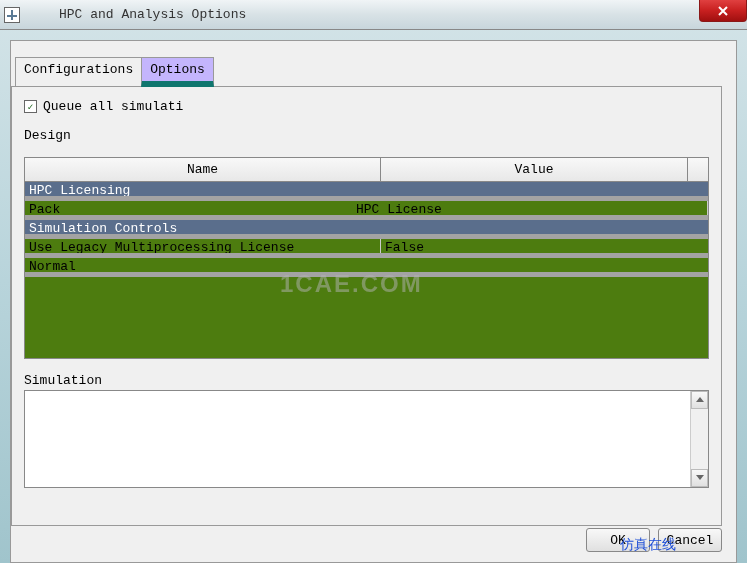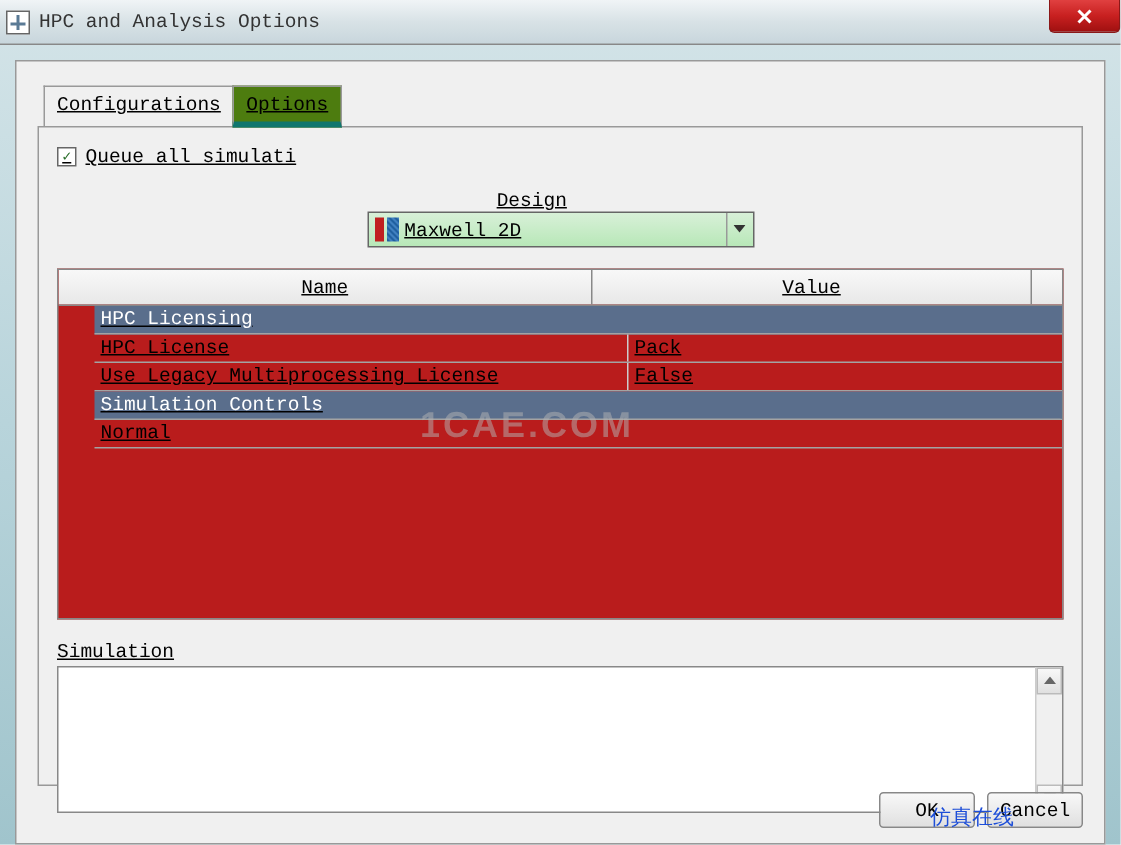--- a/index.html
+++ b/index.html
@@ -19,20 +19,21 @@
     }
 
     .titlebar {
       height: 30px;
       background: linear-gradient(to bottom, #f0f4f6 0%, #d8e2e6 50%, #c8d6dc 100%);
       display: flex;
       align-items: center;
       padding: 0 4px;
       position: relative;
       border-bottom: 1px solid #888;
+      gap: 33px;
     }
 
     .titlebar-icon {
       width: 16px;
       height: 16px;
       margin-right: 6px;
       border: 1px solid #666;
       background: #fff;
       position: relative;
     }
@@ -88,46 +89,45 @@
       margin: 10px;
       background: #f0f0f0;
       border: 1px solid #999;
       height: 523px;
       position: relative;
     }
 
     .tabs-container {
       position: absolute;
       top: 16px;
-      left: 14px;
+      left: 0;
       right: 14px;
-      text-decoration: underline;
     }
 
     .tab-row {
       display: flex;
       margin-left: 4px;
     }
 
     .tab {
       padding: 4px 8px;
       background: #f0f0f0;
       border: 1px solid #999;
       border-bottom: none;
       cursor: pointer;
       font-family: 'Courier New', monospace;
       font-size: 13px;
       margin-right: -1px;
     }
 
     .tab.active {
-      background: #4d7c0f;
+      background: #c4b5fd;
       position: relative;
       z-index: 2;
-      border-bottom: 4px solid #0f766e;
+      border-bottom: 6px solid #0f766e;
       margin-bottom: -1px;
     }
 
     .tab-content {
       border: 1px solid #999;
       background: #f0f0f0;
       padding: 12px;
       height: 440px;
       position: relative;
     }
@@ -150,21 +150,20 @@
       justify-content: center;
       font-size: 10px;
       color: #2a6e2a;
       font-weight: bold;
     }
 
     .design-row {
       display: flex;
       align-items: center;
       margin-bottom: 14px;
-      flex-direction: column;
     }
 
     .design-label {
       margin-right: 38px;
     }
 
     .design-select {
       width: 258px;
       height: 24px;
       background: linear-gradient(to bottom, #d8f0d8 0%, #b8e8b8 100%);
@@ -212,22 +211,22 @@
       width: 18px;
       height: 100%;
       border-left: 1px solid #999;
       display: flex;
       align-items: center;
       justify-content: center;
     }
 
     .grid {
       border: 1px solid #888;
-      background: #b91c1c;
-      height: 234px;
+      background: #4d7c0f;
+      height: 202px;
       margin-bottom: 14px;
       overflow: hidden;
     }
 
     .grid-header {
       display: flex;
       background: linear-gradient(to bottom, #f8f8f8 0%, #e8e8e8 100%);
       border-bottom: 1px solid #888;
       height: 24px;
     }
@@ -247,22 +246,21 @@
     }
 
     .grid-header-cell.last {
       width: 20px;
       border-right: none;
     }
 
     .grid-row {
       display: flex;
       height: 19px;
-      border-bottom: 1px solid #a3a3a3;
-      margin-left: 24px;
+      border-bottom: 5px solid #a3a3a3;
     }
 
     .grid-row.section {
       background: #5a6e8c;
       color: #fff;
     }
 
     .grid-cell {
       padding: 1px 4px;
       border-right: 1px solid #ccc;
@@ -388,53 +386,44 @@
     </div>
     <div class="tab-content">
 
       <div class="checkbox-row">
         <div class="checkbox">✓</div>
         <span>Queue all simulati</span>
       </div>
 
       <div class="design-row">
         <span class="design-label">Design</span>
-        <div class="design-select">
-          <div class="design-select-icon"></div>
-          <span class="design-select-text">Maxwell 2D</span>
-          <div class="design-select-arrow">
-            <svg width="8" height="6">
-              <path d="M0 0 L8 0 L4 5 Z" fill="#333"></path>
-            </svg>
-          </div>
-        </div>
       </div>
 
       <div class="grid">
         <div class="grid-header">
           <div class="grid-header-cell name">Name</div>
           <div class="grid-header-cell value">Value</div>
           <div class="grid-header-cell last"></div>
         </div>
 
         <div class="grid-row section">
           <div class="grid-cell name">HPC Licensing</div>
           <div class="grid-cell value"></div>
         </div>
         <div class="grid-row">
+          <div class="grid-cell value">Pack</div>
           <div class="grid-cell name">HPC License</div>
-          <div class="grid-cell value">Pack</div>
+        </div>
+        <div class="grid-row section">
+          <div class="grid-cell name">Simulation Controls</div>
+          <div class="grid-cell value"></div>
         </div>
         <div class="grid-row">
           <div class="grid-cell name">Use Legacy Multiprocessing License</div>
           <div class="grid-cell value">False</div>
-        </div>
-        <div class="grid-row section">
-          <div class="grid-cell name">Simulation Controls</div>
-          <div class="grid-cell value"></div>
         </div>
         <div class="grid-row">
           <div class="grid-cell value">Normal</div>
         </div>
       </div>
 
       <div class="description-label">Simulation</div>
       <div class="description-box">
         <div class="scrollbar">
           <div class="scrollbar-button">

